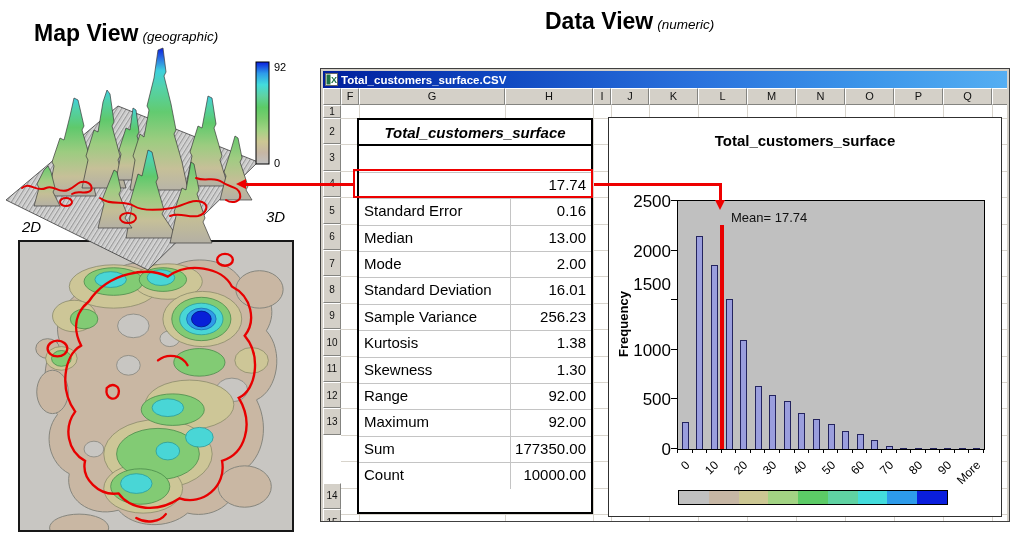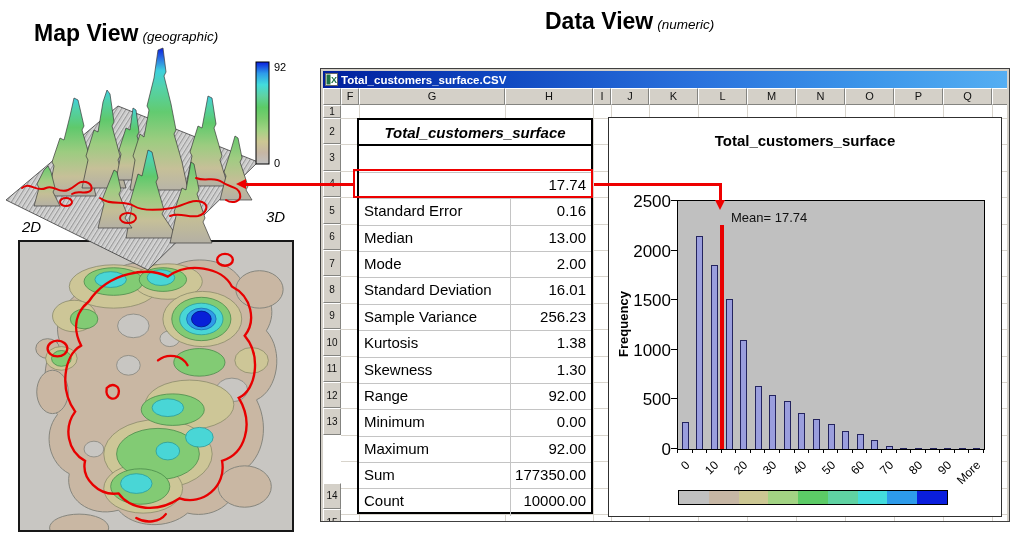--- a/index.html
+++ b/index.html
@@ -322,24 +322,20 @@
             </div>
             <div class="stat-row">
               <div class="stat-label">Skewness</div>
               <div class="stat-value">1.30</div>
             </div>
             <div class="stat-row">
               <div class="stat-label">Range</div>
               <div class="stat-value">92.00</div>
             </div>
             <div class="stat-row">
-              <div class="stat-label">Minimum</div>
-              <div class="stat-value">0.00</div>
-            </div>
-            <div class="stat-row">
               <div class="stat-label">Maximum</div>
               <div class="stat-value">92.00</div>
             </div>
             <div class="stat-row">
               <div class="stat-label">Sum</div>
               <div class="stat-value">177350.00</div>
             </div>
             <div class="stat-row">
               <div class="stat-label">Count</div>
               <div class="stat-value">10000.00</div>
@@ -350,21 +346,21 @@
       <div id="chart">
         <div class="c-title">Total_customers_surface</div>
         <div class="ylab">Frequency</div>
         <div id="yticks">
             <div class="ytick-label" style="top: 322px;">0</div>
             <div class="ytick-mark" style="top: 330px;"></div>
             <div class="ytick-label" style="top: 272.4px;">500</div>
             <div class="ytick-mark" style="top: 280.4px;"></div>
             <div class="ytick-label" style="top: 222.8px;">1000</div>
             <div class="ytick-mark" style="top: 230.8px;"></div>
-            <div class="ytick-label" style="top: 173px;">1500</div>
+            <div class="ytick-label" style="top: 157px;">1500</div>
             <div class="ytick-mark" style="top: 181.2px;"></div>
             <div class="ytick-label" style="top: 123.6px;">2000</div>
             <div class="ytick-mark" style="top: 131.6px;"></div>
             <div class="ytick-label" style="top: 74px;">2500</div>
             <div class="ytick-mark" style="top: 82px;"></div>
           </div>
         <div id="plot">
           <div id="bars">
               <div class="bar" style="left: 3.78571px; height: 26.784px;"></div>
               <div class="bar" style="left: 18.3571px; height: 213.28px;"></div>

